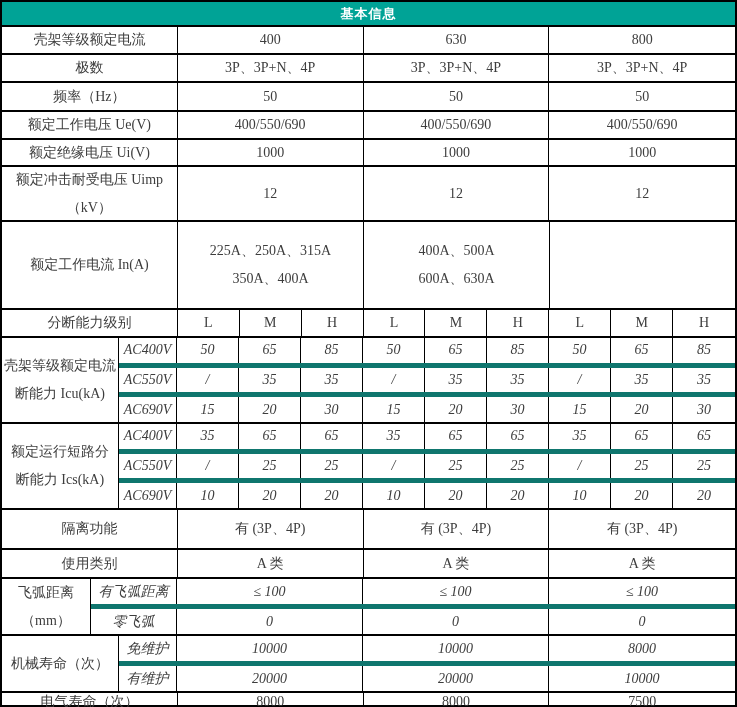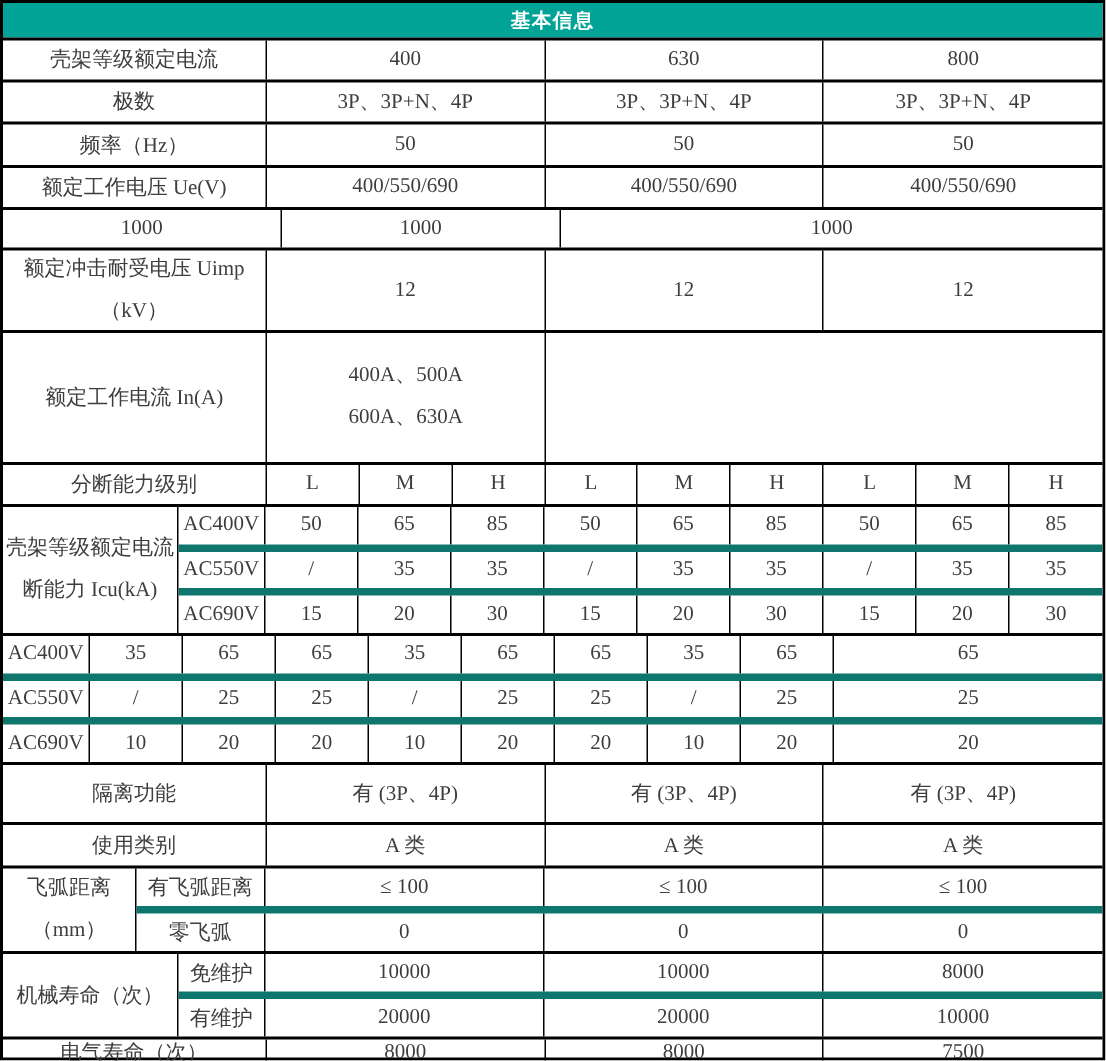--- a/index.html
+++ b/index.html
@@ -25,21 +25,21 @@
   .w-arcmain { width:90px; } 
   .w-arcsub  { width:86px; } 
   .w-data  { width:186px; } 
   .w-lmh   { width:62px;  } 
   .lh2 { line-height:2; }
   .hdr { background:#00a396; }
   .hdrcell {
     flex:1; display:flex; align-items:center; justify-content:center;
     color:#fff; font-weight:bold; font-size:13px; letter-spacing:1px;
   }
-  .subcol { flex:1 1 auto; display:flex; flex-direction:column; }
+  .subcol { flex:1 1 auto; display:flex; flex-direction:column;font-style:italic; }
   .subcol .srow { display:flex; flex:1 1 0; box-sizing:border-box; align-items:stretch; }
   .subcol .srow + .srow { border-top:5px solid #0f766e; }
 </style>
 </head>
 <body>
 
 <div class="table">
 
   <div class="row hdr" style="height:23px">
     <div class="hdrcell">基本信息</div>
@@ -67,35 +67,38 @@
   </div>
 
   <div class="row bt2" style="height:28px">
     <div class="c w-label">额定工作电压 Ue(V)</div>
     <div class="c w-data">400/550/690</div>
     <div class="c w-data">400/550/690</div>
     <div class="c w-data last">400/550/690</div>
   </div>
 
   <div class="row bt2" style="height:27px">
+    <div class="c w-label">额定绝缘电压 Ui(V)</div>
     <div class="c w-data">1000</div>
     <div class="c w-data">1000</div>
     <div class="c w-data last">1000</div>
   </div>
 
   <div class="row bt2" style="height:55px">
     <div class="c w-label lh2">额定冲击耐受电压 Uimp
 （kV）</div>
     <div class="c w-data">12</div>
     <div class="c w-data">12</div>
     <div class="c w-data last">12</div>
   </div>
 
   <div class="row bt2" style="height:88px">
     <div class="c w-label">额定工作电流 In(A)</div>
+    <div class="c w-data lh2">225A、250A、315A
+350A、400A</div>
     <div class="c w-data lh2">400A、500A
 600A、630A</div>
   </div>
 
   <div class="row bt2" style="height:28px">
     <div class="c w-label">分断能力级别</div>
     <div class="c w-lmh">L</div>
     <div class="c w-lmh">M</div>
     <div class="c w-lmh">H</div>
     <div class="c w-lmh">L</div>
@@ -143,20 +146,22 @@
         <div class="c w-lmh">20</div>
         <div class="c w-lmh">30</div>
         <div class="c w-lmh">15</div>
         <div class="c w-lmh">20</div>
         <div class="c w-lmh last">30</div>
       </div>
     </div>
   </div>
 
   <div class="row bt2" style="height:86px">
+    <div class="c w-main lh2">额定运行短路分
+断能力 Ics(kA)</div>
     <div class="subcol">
       <div class="srow">
         <div class="c w-sub">AC400V</div>
         <div class="c w-lmh">35</div>
         <div class="c w-lmh">65</div>
         <div class="c w-lmh">65</div>
         <div class="c w-lmh">35</div>
         <div class="c w-lmh">65</div>
         <div class="c w-lmh">65</div>
         <div class="c w-lmh">35</div>

